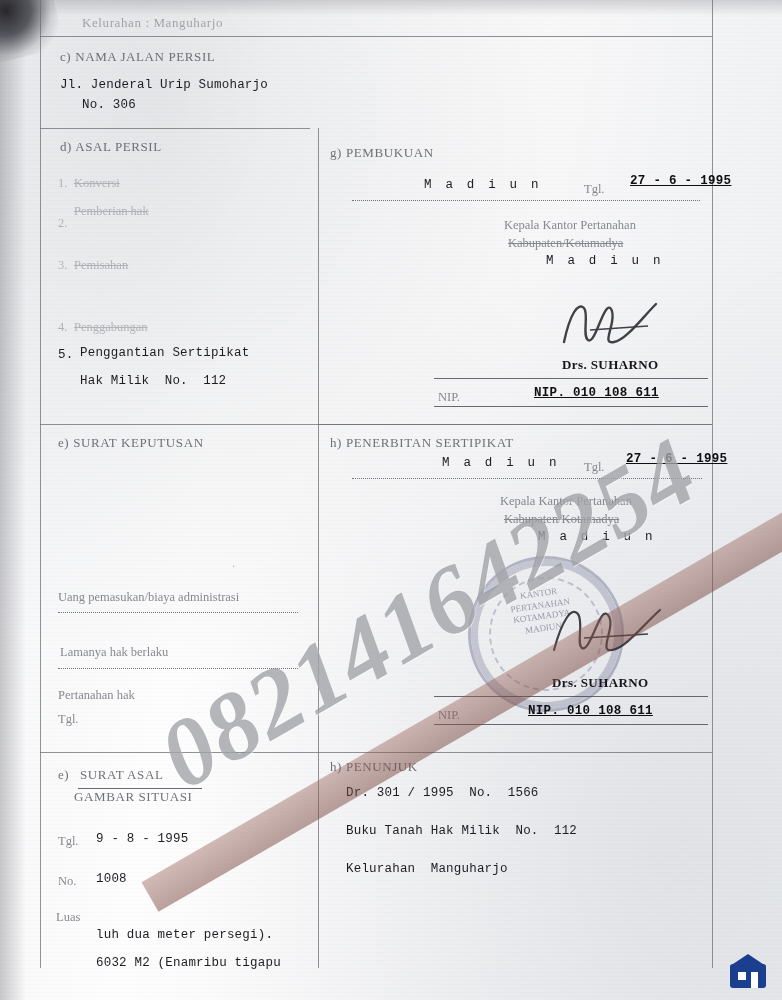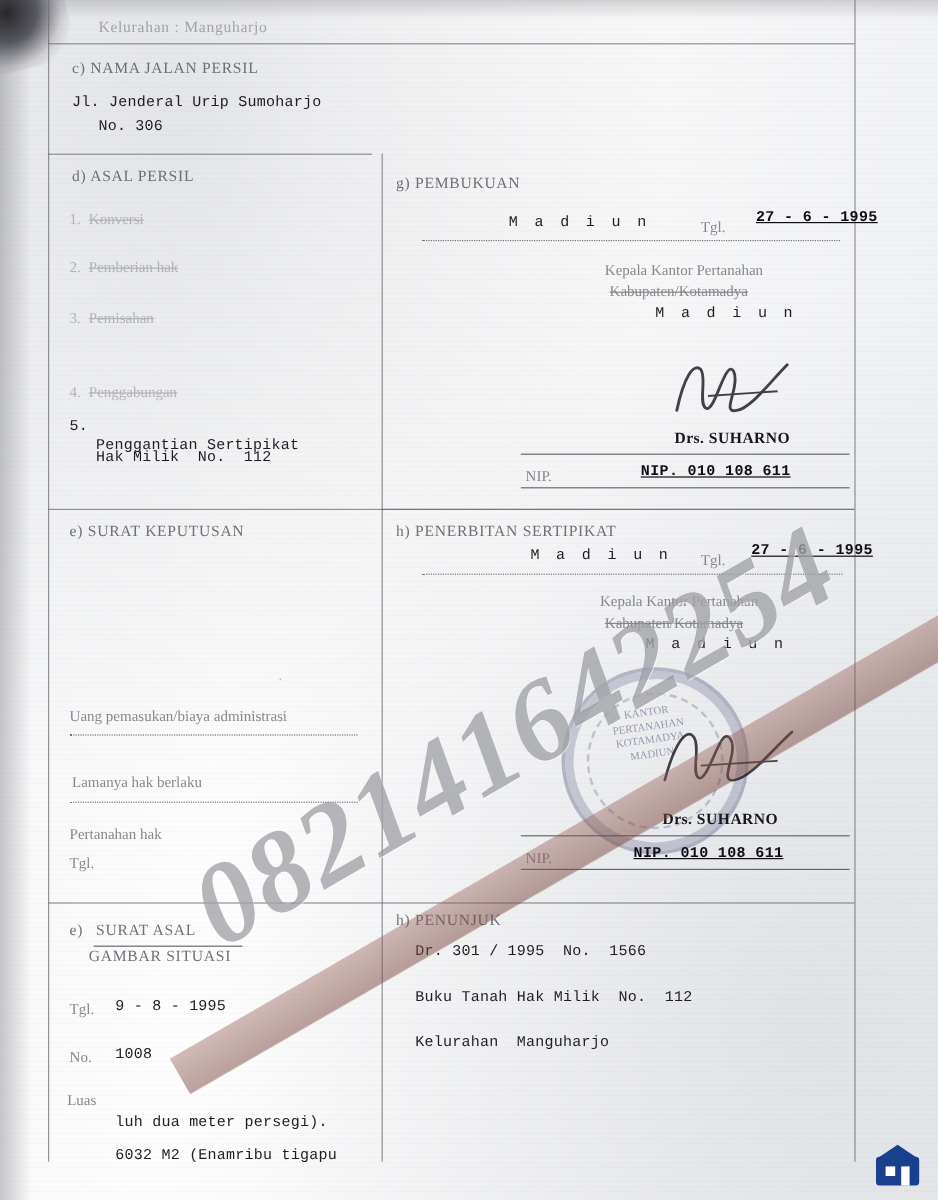--- a/index.html
+++ b/index.html
@@ -271,30 +271,30 @@
   <div class="t hdr" style="left:60px; top:50px;">c) NAMA JALAN PERSIL</div>
   <div class="t typed" style="left:60px; top:78px;">Jl. Jenderal Urip Sumoharjo</div>
   <div class="t typed" style="left:82px; top:98px;">No. 306</div>
 
   <div class="t hdr" style="left:60px; top:140px;">d) ASAL PERSIL</div>
 
   <div class="t printed-vfaint blur" style="left:58px; top:176px;">1.</div>
   <div class="t printed-vfaint blur strike-through-text" style="left:74px; top:176px;">Konversi</div>
 
   <div class="t printed-vfaint blur" style="left:58px; top:216px;">2.</div>
-  <div class="t printed-vfaint blur strike-through-text" style="left:74px; top:216px;font-family:Liberation Serif, serif;">Pemberian hak</div>
+  <div class="t printed-vfaint blur strike-through-text" style="left:74px; top:204px;font-family:Liberation Serif, serif;">Pemberian hak</div>
 
   <div class="t printed-vfaint blur" style="left:58px; top:258px;">3.</div>
   <div class="t printed-vfaint blur strike-through-text" style="left:74px; top:258px;">Pemisahan</div>
 
   <div class="t printed-vfaint blur" style="left:58px; top:320px;">4.</div>
   <div class="t printed-vfaint blur strike-through-text" style="left:74px; top:320px;">Penggabungan</div>
 
   <div class="t typed" style="left:58px; top:348px;">5.</div>
-  <div class="t typed" style="left:80px; top:364px;">Penggantian Sertipikat</div>
+  <div class="t typed" style="left:80px; top:346px;">Penggantian Sertipikat</div>
   <div class="t typed" style="left:80px; top:374px;">Hak Milik  No.  112</div>
 
   <div class="t hdr" style="left:58px; top:436px;">e) SURAT KEPUTUSAN</div>
 
   <div class="t printed" style="left:58px; top:590px;">Uang pemasukan/biaya administrasi</div>
   <div class="dotline" style="left:58px; top:612px; width:240px;"></div>
 
   <div class="t printed" style="left:60px; top:645px;">Lamanya hak berlaku</div>
   <div class="dotline" style="left:58px; top:668px; width:240px;"></div>
 

